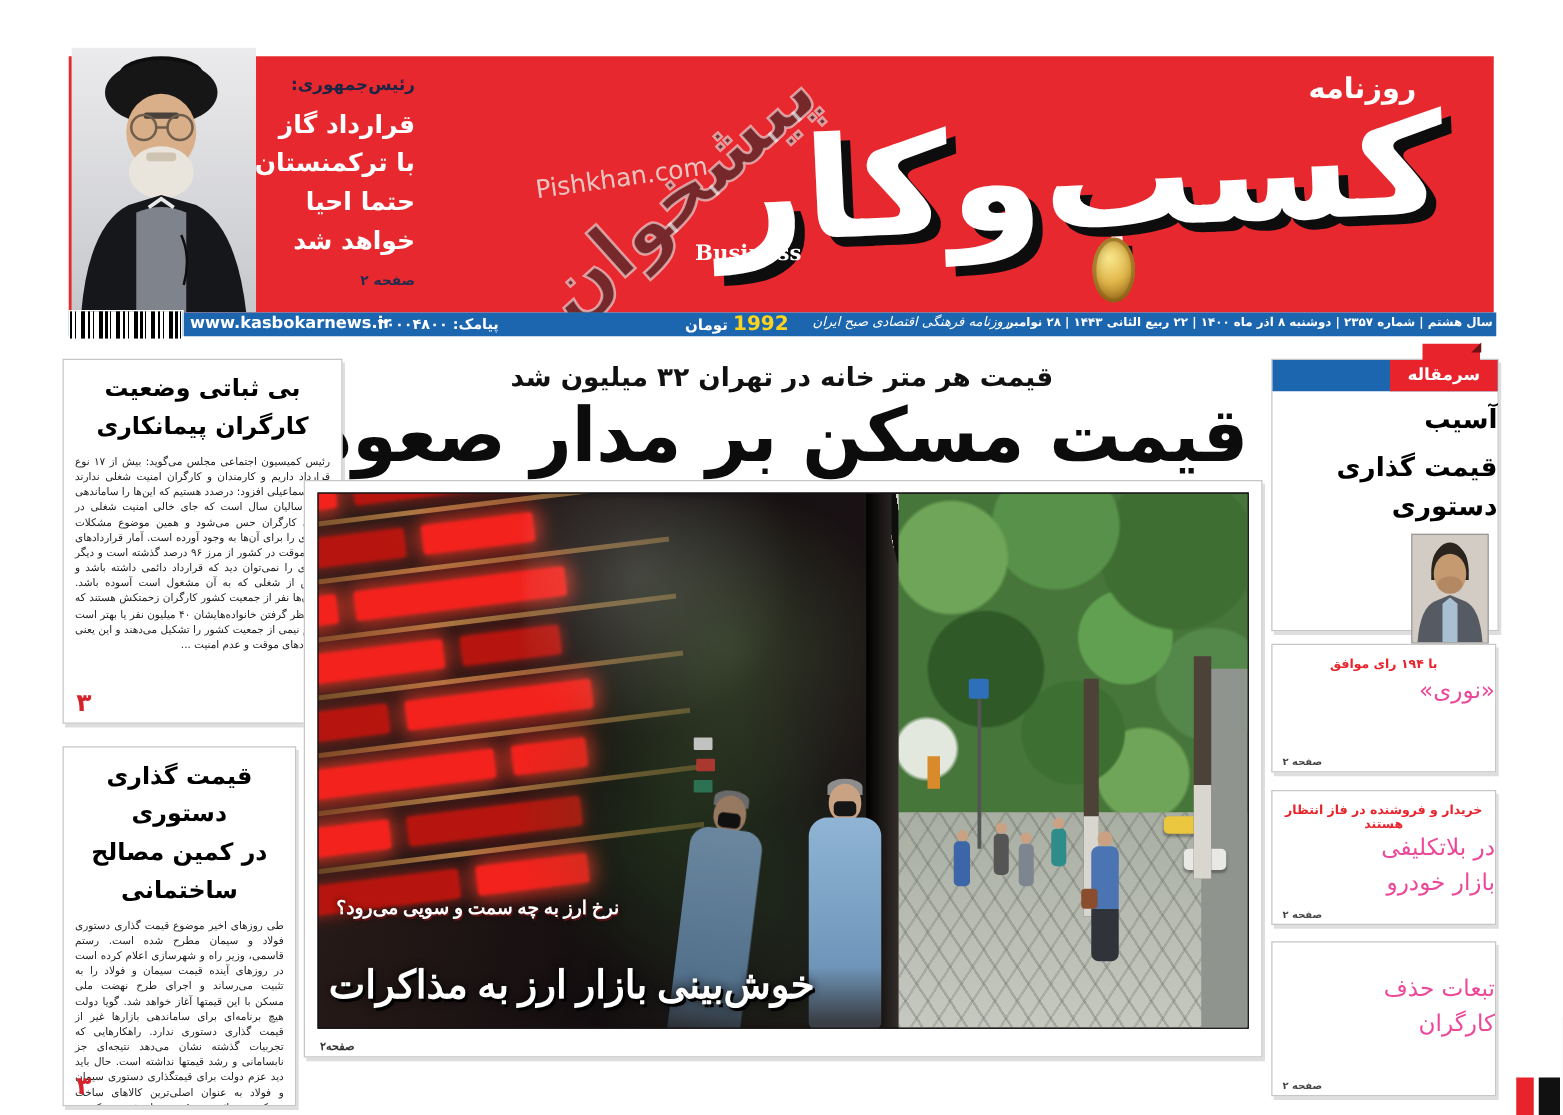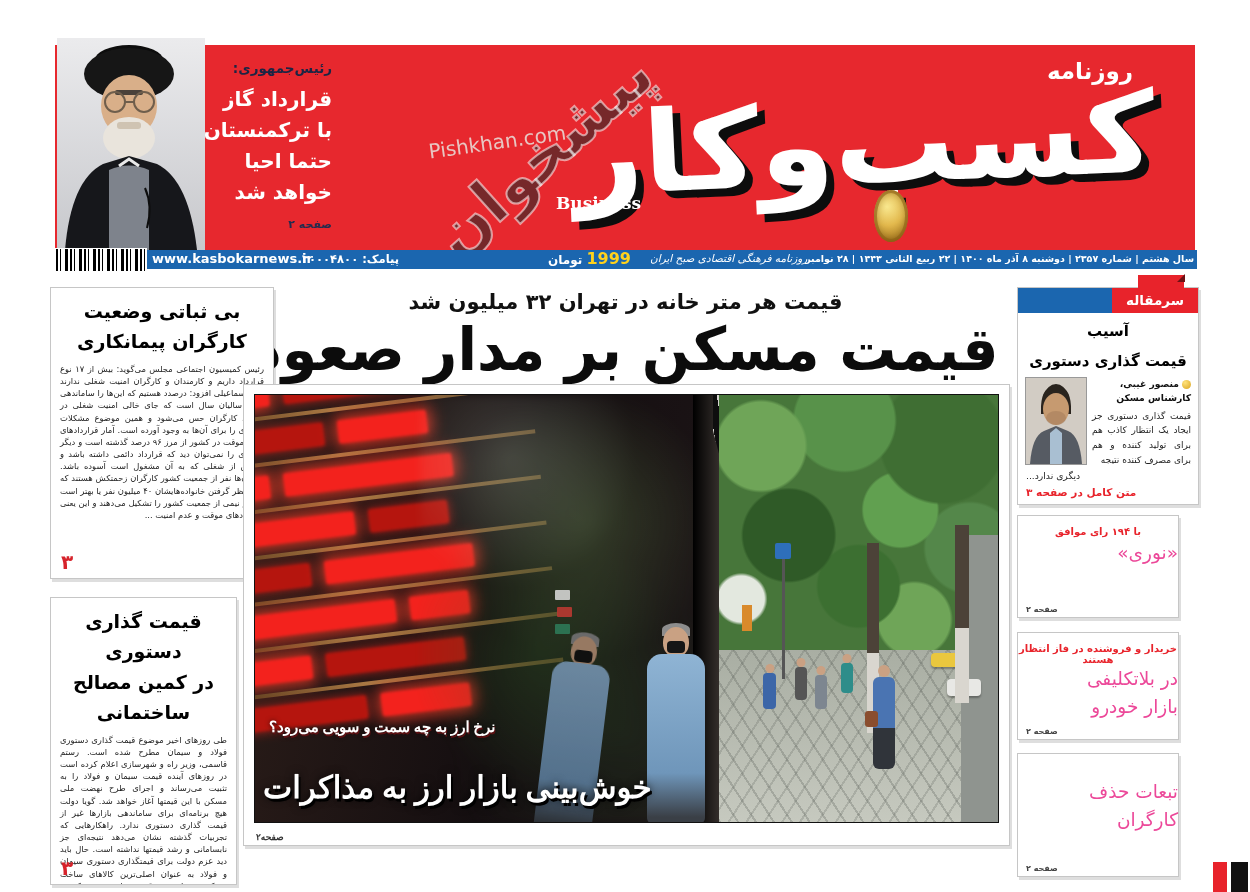--- a/index.html
+++ b/index.html
@@ -173,32 +173,32 @@
        text-shadow:2px 3px 0 #000,0 0 8px rgba(0,0,0,.85);white-space:nowrap;}
 
   
   .ed-box{left:1017px;top:287px;width:180px;height:216px;overflow:visible;}
   .ed-bookmark{position:absolute;top:-13px;right:14px;width:46px;height:15px;background:#e8232b;}
   .ed-bookmark::after{content:"";position:absolute;right:-1px;top:-1px;width:0;height:0;
        border-top:8px solid #6e1114;border-left:8px solid transparent;transform:rotate(90deg);}
   .ed-header{position:relative;height:25px;background:#1b66af;}
   .ed-label{position:absolute;right:0;top:0;width:86px;height:25px;background:#e8232b;color:#fff;
        font-size:13.5px;font-weight:bold;text-align:center;line-height:25px;}
-  .ed-title{margin-top:7px;text-align:center;font-size:15px;font-weight:bold;line-height:1.5;color:#000;}
+  .ed-title{margin-top:7px;text-align:right;font-size:21px;font-weight:bold;line-height:1.5;color:#000;}
   .ed-row{display:flex;gap:5px;padding:5px 7px 0 7px;}
   .ed-textcol{flex:1;min-width:0;}
   .ed-byline{font-size:9.2px;font-weight:bold;color:#111;line-height:1.5;}
   .author-icon{display:inline-block;width:9px;height:9px;border-radius:50%;
        background:radial-gradient(circle at 35% 30%,#ffe27a,#d9a31f);margin-left:3px;vertical-align:middle;}
   .ed-body{margin-top:4px;font-size:9px;line-height:1.65;text-align:justify;color:#222;}
   .ed-photo{flex:0 0 60px;width:60px;height:86px;border:1px solid #999;overflow:hidden;background:#cfc9c2;}
   .ed-tail{padding:2px 10px 0 8px;font-size:9.2px;color:#222;text-align:left;}
   .ed-link{padding:5px 8px 0 8px;font-size:10.5px;font-weight:bold;color:#e8232b;text-align:left;}
 
-  .sbox{position:absolute;left:1017px;width:162px;box-sizing:border-box;padding-top:10px;}
+  .sbox{position:absolute;left:1017px;width:180px;box-sizing:border-box;padding-top:10px;}
   .sb1{top:515px;height:103px;}
   .sb2{top:632px;height:108px;}
   .sb3{top:753px;height:124px;}
   .sb-kicker{text-align:center;font-size:10px;font-weight:bold;color:#e8232b;min-height:13px;}
   .sb-title{text-align:right;font-size:18.5px;font-weight:normal;color:#ec4899;line-height:1.5;}
   .sb-pageref{position:absolute;left:8px;bottom:3px;font-size:8px;font-weight:bold;color:#444;}
 
   .corner-red{left:1213px;top:862px;width:14px;height:30px;background:#e8232b;}
   .corner-black{left:1231px;top:862px;width:17px;height:30px;background:#111;}
 </style>
@@ -253,21 +253,21 @@
       <path d="M62 128 L72 121 L82 128" stroke="#e9e9e9" stroke-width="3" fill="none"></path>
       <path d="M88 150 q8 18 2 40" stroke="#0d0d0d" stroke-width="2" fill="none"></path>
     </svg>
   </div>
 
   <div class="abs infobar"></div>
   <div class="abs barcode"></div>
   <div class="abs ib-website ltr">www.kasbokarnews.ir</div>
   <div class="abs ib-sms fa">پیامک: ۳۰۰۰۴۸۰۰</div>
   <div class="abs ib-price fa">
-    <span class="val">1999</span>
+    <span class="val">1992</span>
     <span>تومان</span>
   </div>
   <div class="abs ib-tagline fa">روزنامه فرهنگی اقتصادی صبح ایران</div>
   <div class="abs ib-issue fa">سال هشتم | شماره ۲۳۵۷ | دوشنبه ۸ آذر ماه ۱۴۰۰ | ۲۲ ربیع الثانی ۱۴۴۳ | ۲۸ نوامبر ۲۰۲۱ | ۴ صفحه</div>
 
   <div class="abs lead-kicker fa">قیمت هر متر خانه در تهران ۳۲ میلیون شد</div>
   <div class="abs lead-headline fa">قیمت مسکن بر مدار صعود</div>
   <div class="abs lead-pageref fa">صفحه۲</div>
 
   <div class="abs wbox art art1 fa">
@@ -371,26 +371,20 @@
   </div>
 
   <div class="abs wbox ed-box fa">
     <div class="ed-bookmark"></div>
     <div class="ed-header">
       <div class="ed-label">سرمقاله</div>
     </div>
     <div class="ed-title">آسیب</div>
     <div class="ed-title">قیمت گذاری دستوری</div>
     <div class="ed-row">
-      <div class="ed-textcol">
-        <div class="ed-byline">
-          <span class="author-icon"></span><span>منصور غیبی، کارشناس مسکن</span>
-        </div>
-        <div class="ed-body">قیمت گذاری دستوری جز ایجاد یک انتظار کاذب هم برای تولید کننده و هم برای مصرف کننده نتیجه</div>
-      </div>
       <div class="ed-photo">
         <svg width="60" height="86" viewBox="0 0 60 86" xmlns="http://www.w3.org/2000/svg">
           <rect width="60" height="86" fill="#d2ccc4"></rect>
           <path d="M15 28 Q16 8 30 8 Q44 8 45 28 L45 36 L15 36 Z" fill="#2a241e"></path>
           <ellipse cx="30" cy="31" rx="13" ry="16" fill="#c69a70"></ellipse>
           <ellipse cx="30" cy="40" rx="10" ry="7" fill="#8f6b4e" opacity="0.35"></ellipse>
           <path d="M17 24 Q20 12 30 12 Q40 12 43 24 L43 18 Q38 6 30 6 Q22 6 17 18 Z" fill="#2a241e"></path>
           <path d="M4 86 Q6 58 18 53 L30 48 L42 53 Q54 58 56 86 Z" fill="#565b63"></path>
           <path d="M24 86 L24 55 L30 50 L36 55 L36 86 Z" fill="#a9bfd2"></path>
         </svg>

